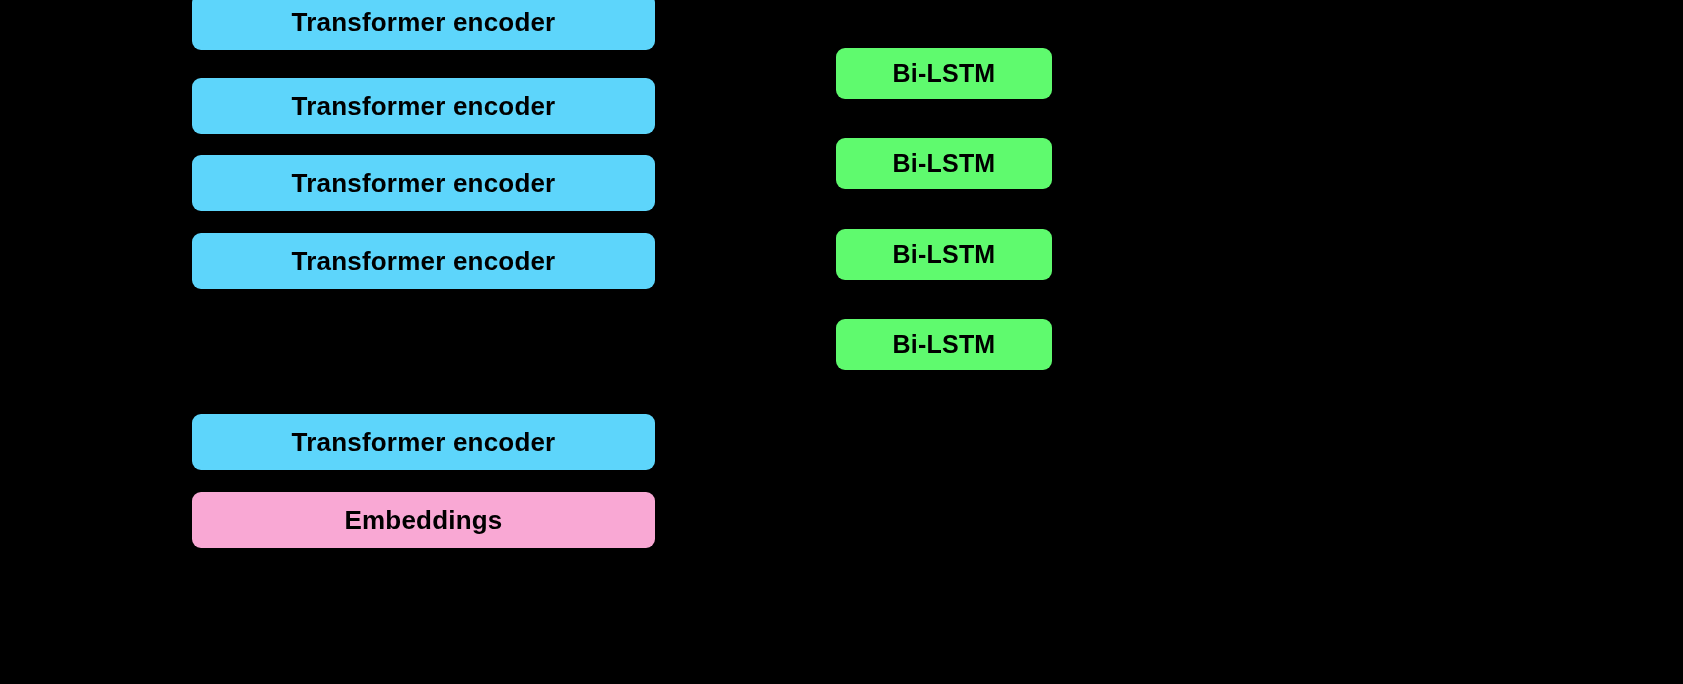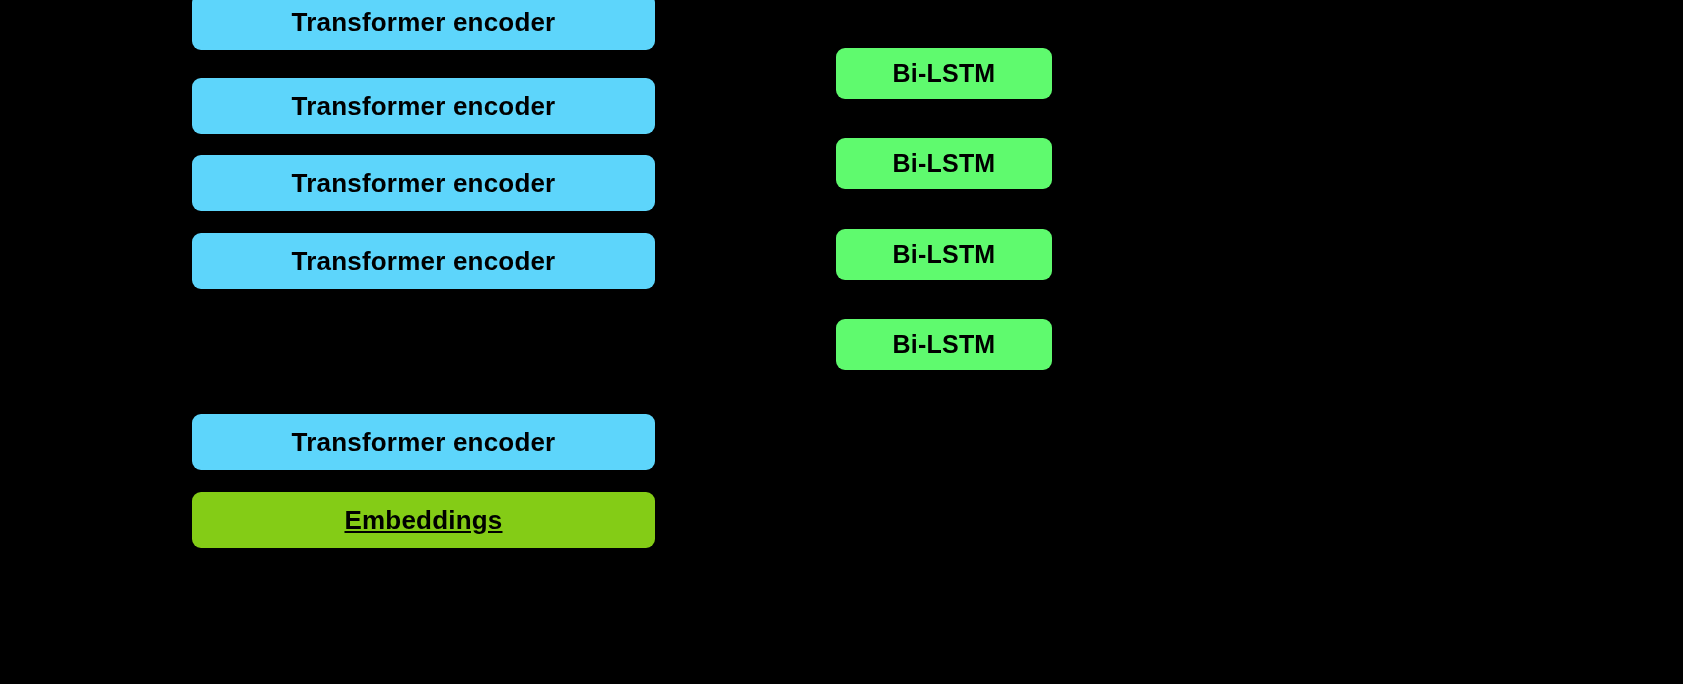--- a/index.html
+++ b/index.html
@@ -47,21 +47,21 @@
 </head>
 <body>
 
 <div id="canvas" style="background: rgb(0, 0, 0);">
     <div style="position: absolute; left: 0px; top: 0px; width: 100%; height: 100%;">
       <div class="node encoder" style="left: 192px; top: -6px; width: 463px; height: 56px; background: rgb(93, 213, 251); color: rgb(0, 0, 0);">Transformer encoder</div>
       <div class="node encoder" style="left: 192px; top: 78px; width: 463px; height: 56px; background: rgb(93, 213, 251); color: rgb(0, 0, 0);">Transformer encoder</div>
       <div class="node encoder" style="left: 192px; top: 155px; width: 463px; height: 56px; background: rgb(93, 213, 251); color: rgb(0, 0, 0);">Transformer encoder</div>
       <div class="node encoder" style="left: 192px; top: 233px; width: 463px; height: 56px; background: rgb(93, 213, 251); color: rgb(0, 0, 0);">Transformer encoder</div>
       <div class="node encoder" style="left: 192px; top: 414px; width: 463px; height: 56px; background: rgb(93, 213, 251); color: rgb(0, 0, 0);">Transformer encoder</div>
-      <div class="node embeddings" style="left: 192px; top: 492px; width: 463px; height: 56px; background: #84cc16; color: rgb(0, 0, 0); text-decoration: underline;">Embeddings</div>
+      <div class="node embeddings" style="left: 192px; top: 492px; width: 463px; height: 56px; background: #f9a8d4; color: rgb(0, 0, 0);">Embeddings</div>
     </div>
     <div style="position: absolute; left: 0px; top: 0px; width: 100%; height: 100%;">
       <div class="node lstm" style="left: 836px; top: 48px; width: 216px; height: 51px; background: rgb(95, 250, 110); color: rgb(0, 0, 0);">Bi-LSTM</div>
       <div class="node lstm" style="left: 836px; top: 138px; width: 216px; height: 51px; background: rgb(95, 250, 110); color: rgb(0, 0, 0);">Bi-LSTM</div>
       <div class="node lstm" style="left: 836px; top: 229px; width: 216px; height: 51px; background: rgb(95, 250, 110); color: rgb(0, 0, 0);">Bi-LSTM</div>
       <div class="node lstm" style="left: 836px; top: 319px; width: 216px; height: 51px; background: rgb(95, 250, 110); color: rgb(0, 0, 0);">Bi-LSTM</div>
     </div>
   </div>
 
 </body></html>

